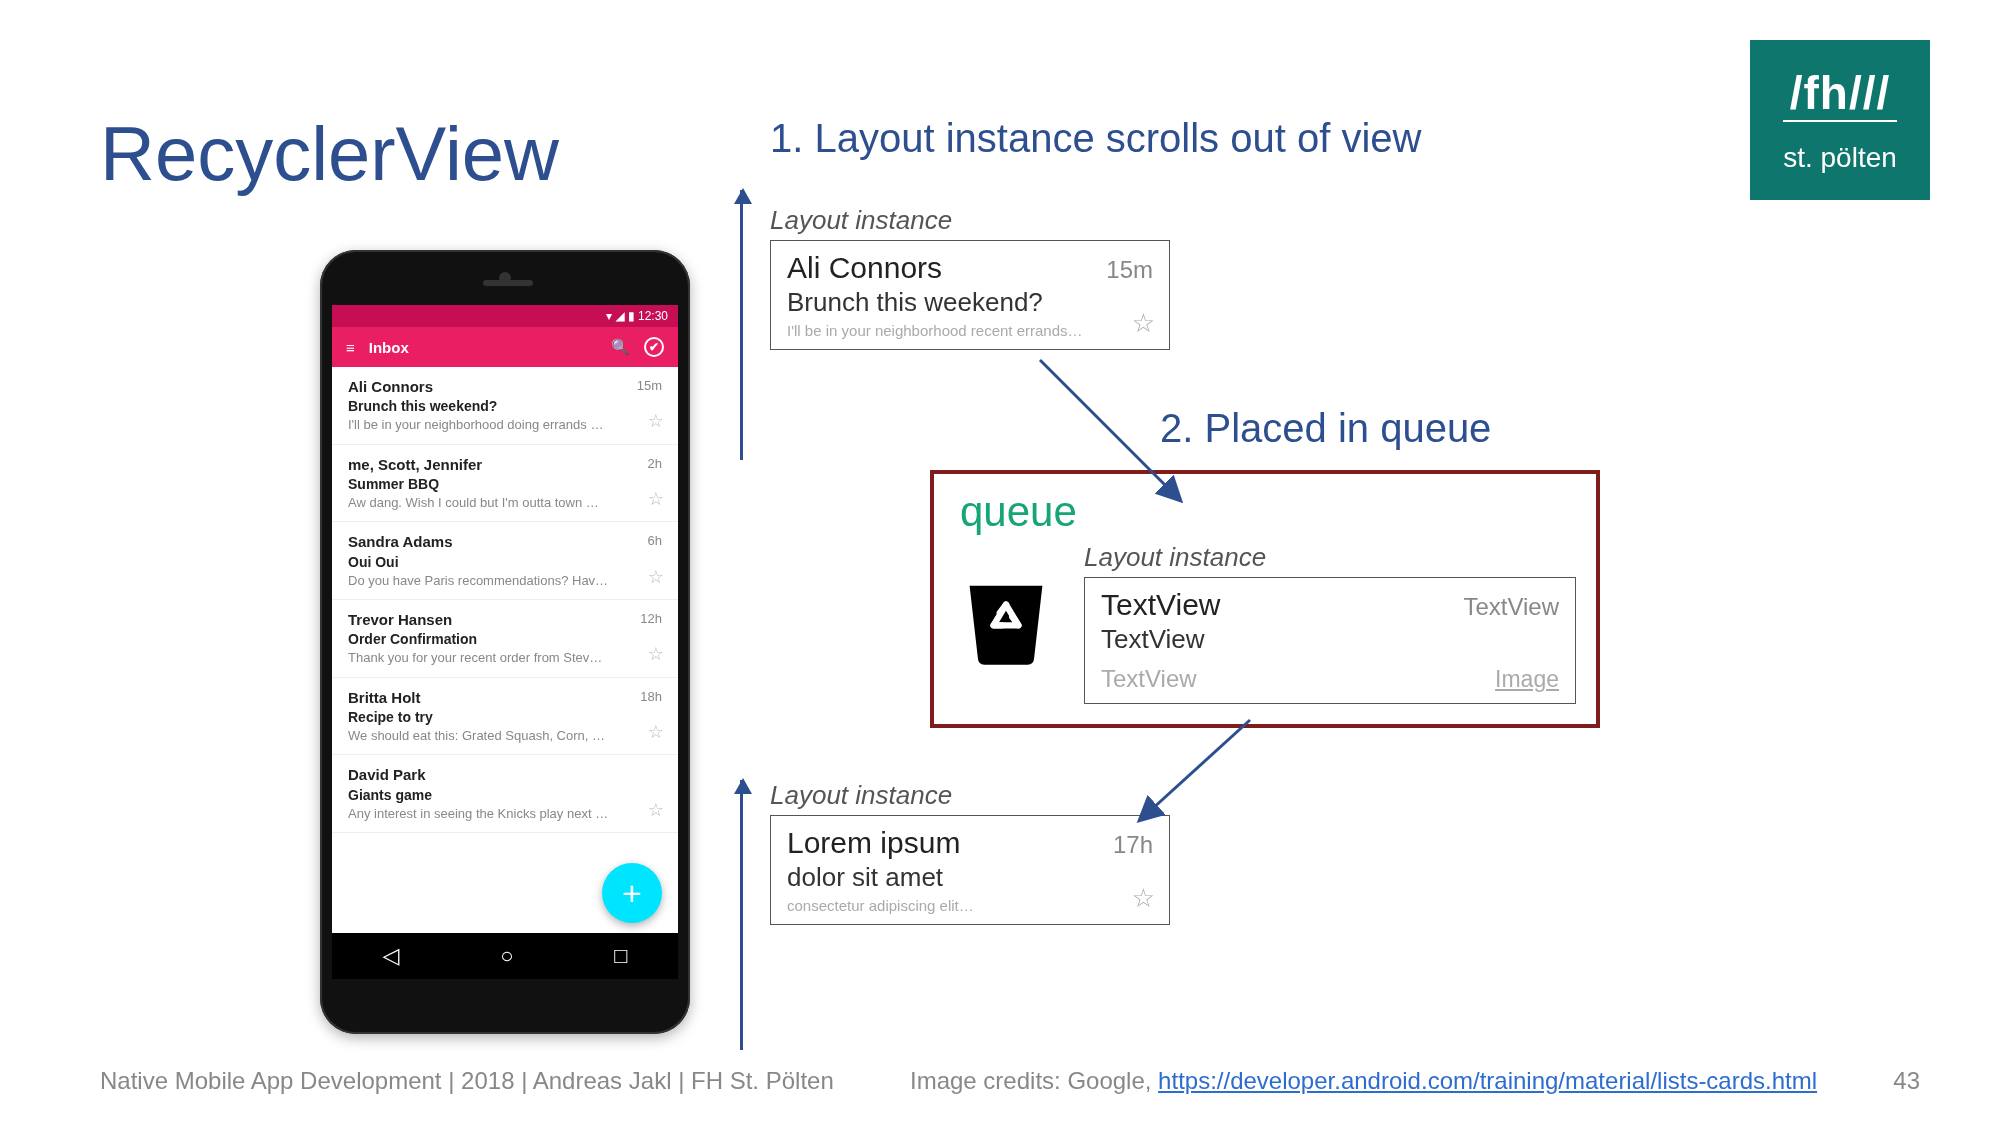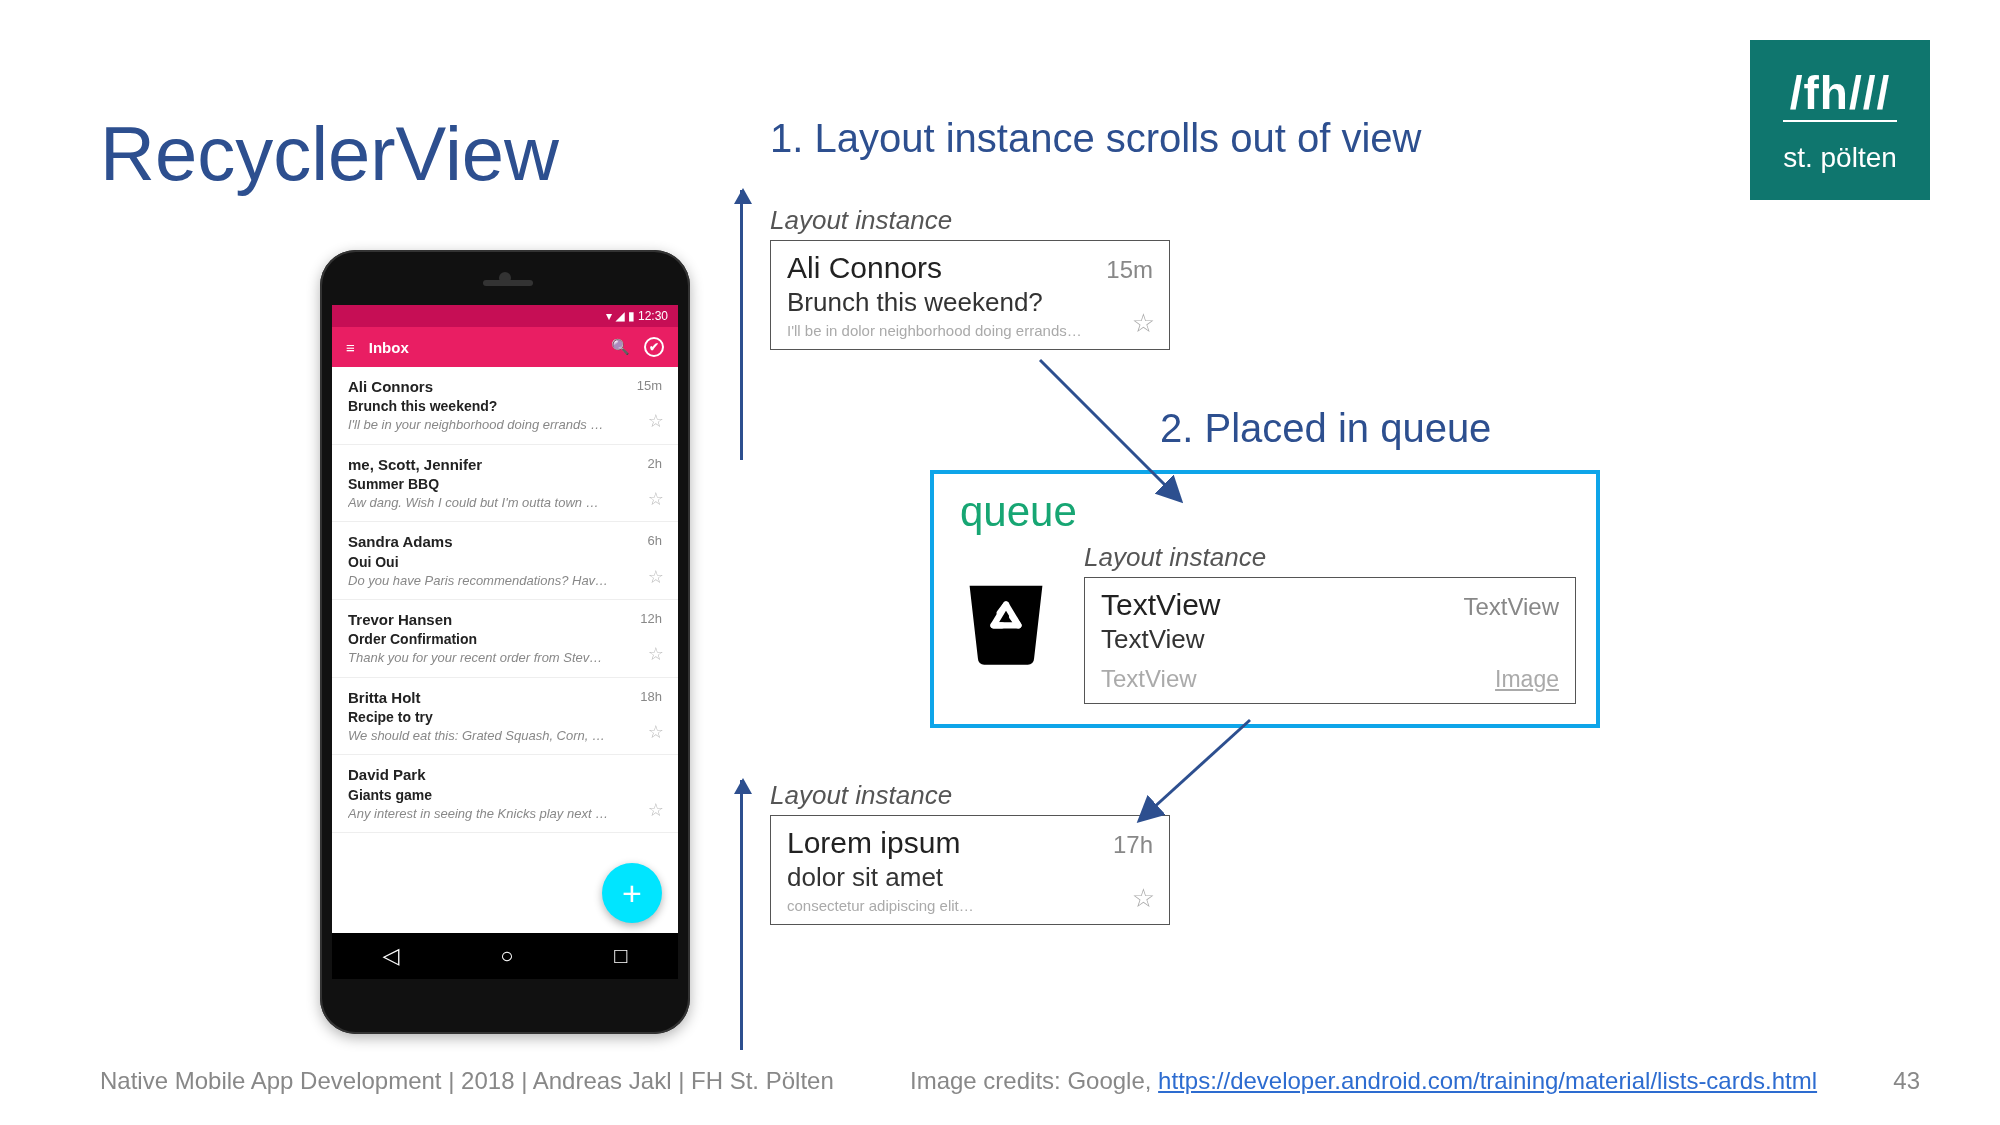--- a/index.html
+++ b/index.html
@@ -17,21 +17,21 @@
   .phone::before { content:""; position:absolute; top:22px; left:50%; width:12px; height:12px; background:#333; border-radius:50%; transform:translateX(-50%);}
   .phone::after { content:""; position:absolute; top:30px; left:44%; width:50px; height:6px; background:#333; border-radius:3px;}
   .screen { background:#fff; width:100%; height:100%; display:flex; flex-direction:column; font-size:15px; }
   .statusbar { background:#c60e55; color:#fff; font-size:12px; text-align:right; padding:4px 10px; }
   .appbar { background:#e91e63; color:#fff; display:flex; align-items:center; padding:10px 14px; gap:14px; font-weight:600; }
   .appbar .spacer { flex:1; }
   .item { border-bottom:1px solid #eee; padding:10px 16px 10px 16px; line-height:1.35; position:relative; }
   .item .who { font-weight:600; color:#222; display:flex; justify-content:space-between;}
   .item .who .t { font-weight:400; color:#888; font-size:13px;}
   .item .subj { font-weight:600; color:#222; font-size:14px;}
-  .item .prev { color:#888; font-size:13px; white-space:nowrap; overflow:hidden; text-overflow:ellipsis; padding-right:26px;font-style:italic;}
+  .item .prev { color:#888; font-size:13px; white-space:nowrap; overflow:hidden; text-overflow:ellipsis; padding-right:26px;}
   .item .star { position:absolute; right:14px; bottom:10px; color:#bbb; font-size:18px;}
   .fab { position:absolute; right:16px; bottom:10px; width:60px; height:60px; border-radius:50%; background:#00e5ff; color:#fff; font-size:34px; display:flex; align-items:center; justify-content:center; box-shadow:0 3px 8px rgba(0,0,0,.3);}
   .navbar { background:#000; color:#fff; display:flex; justify-content:space-around; align-items:center; height:46px; font-size:22px;}
   .listarea { flex:1; overflow:hidden; position:relative;}
 
   
   .step { position:absolute; color:#2d4f8f; font-size:40px; font-weight:300; }
   .step1 { left:770px; top:116px; }
   .step2 { left:1160px; top:406px; }
   .step3 { left:1200px; top:770px; width:680px; line-height:1.2;}
@@ -43,21 +43,21 @@
   .li-box .name { font-size:30px; color:#222;}
   .li-box .time { color:#888; font-size:24px;}
   .li-box .subj { font-size:26px; color:#333; margin-top:2px;}
   .li-box .prev { color:#aaa; font-size:15px; margin-top:4px;}
   .li-box .star { position:absolute; right:14px; bottom:10px; color:#aaa; font-size:26px;}
 
   .li1 { position:absolute; left:770px; top:205px; }
   .li3 { position:absolute; left:770px; top:780px; }
 
   
-  .queue { position:absolute; left:930px; top:470px; width:670px; border:4px solid #0ea5e9; padding:14px 20px 20px 20px;}
+  .queue { position:absolute; left:930px; top:470px; width:670px; border:4px solid #7f1d1d; padding:14px 20px 20px 20px;}
   .queue-label { color:#17a673; font-size:42px; font-weight:300; margin-bottom:6px; margin-left:6px;}
   .queue-inner { display:flex; gap:26px; align-items:flex-start;}
   .bin { width:130px; height:130px; margin-top:10px;}
   .queue .li-box { width:492px;}
   .placeholder { color:#aaa;}
 
   
   .arrowV { position:absolute; width:0; border-left:3px solid #2d4f8f;}
   .arrowV::before { content:""; position:absolute; left:-9px; width:0; height:0; border-left:9px solid transparent; border-right:9px solid transparent;}
   .arrowUp::before  { top:-2px; border-bottom:16px solid #2d4f8f;}
@@ -166,21 +166,21 @@
   <div class="step step2">2. Placed in queue</div>
 
   <div class="li1">
     <div class="li-label">Layout instance</div>
     <div class="li-box">
       <div class="row1">
           <span class="name">Ali Connors</span>
           <span class="time">15m</span>
         </div>
       <div class="subj">Brunch this weekend?</div>
-      <div class="prev">I'll be in dolor neighborhood doing errands…</div>
+      <div class="prev">I'll be in your neighborhood recent errands…</div>
       <span class="star">☆</span>
     </div>
   </div>
 
   <div class="queue">
     <div class="queue-label">queue</div>
     <div class="queue-inner">
       <svg class="bin" viewBox="0 0 100 100">
         <path d="M15 20 h70 l-8 70 a6 6 0 0 1 -6 6 h-42 a6 6 0 0 1 -6 -6 z" fill="#000"></path>
         <g fill="none" stroke="#fff" stroke-width="6" stroke-linecap="round" stroke-linejoin="round">

